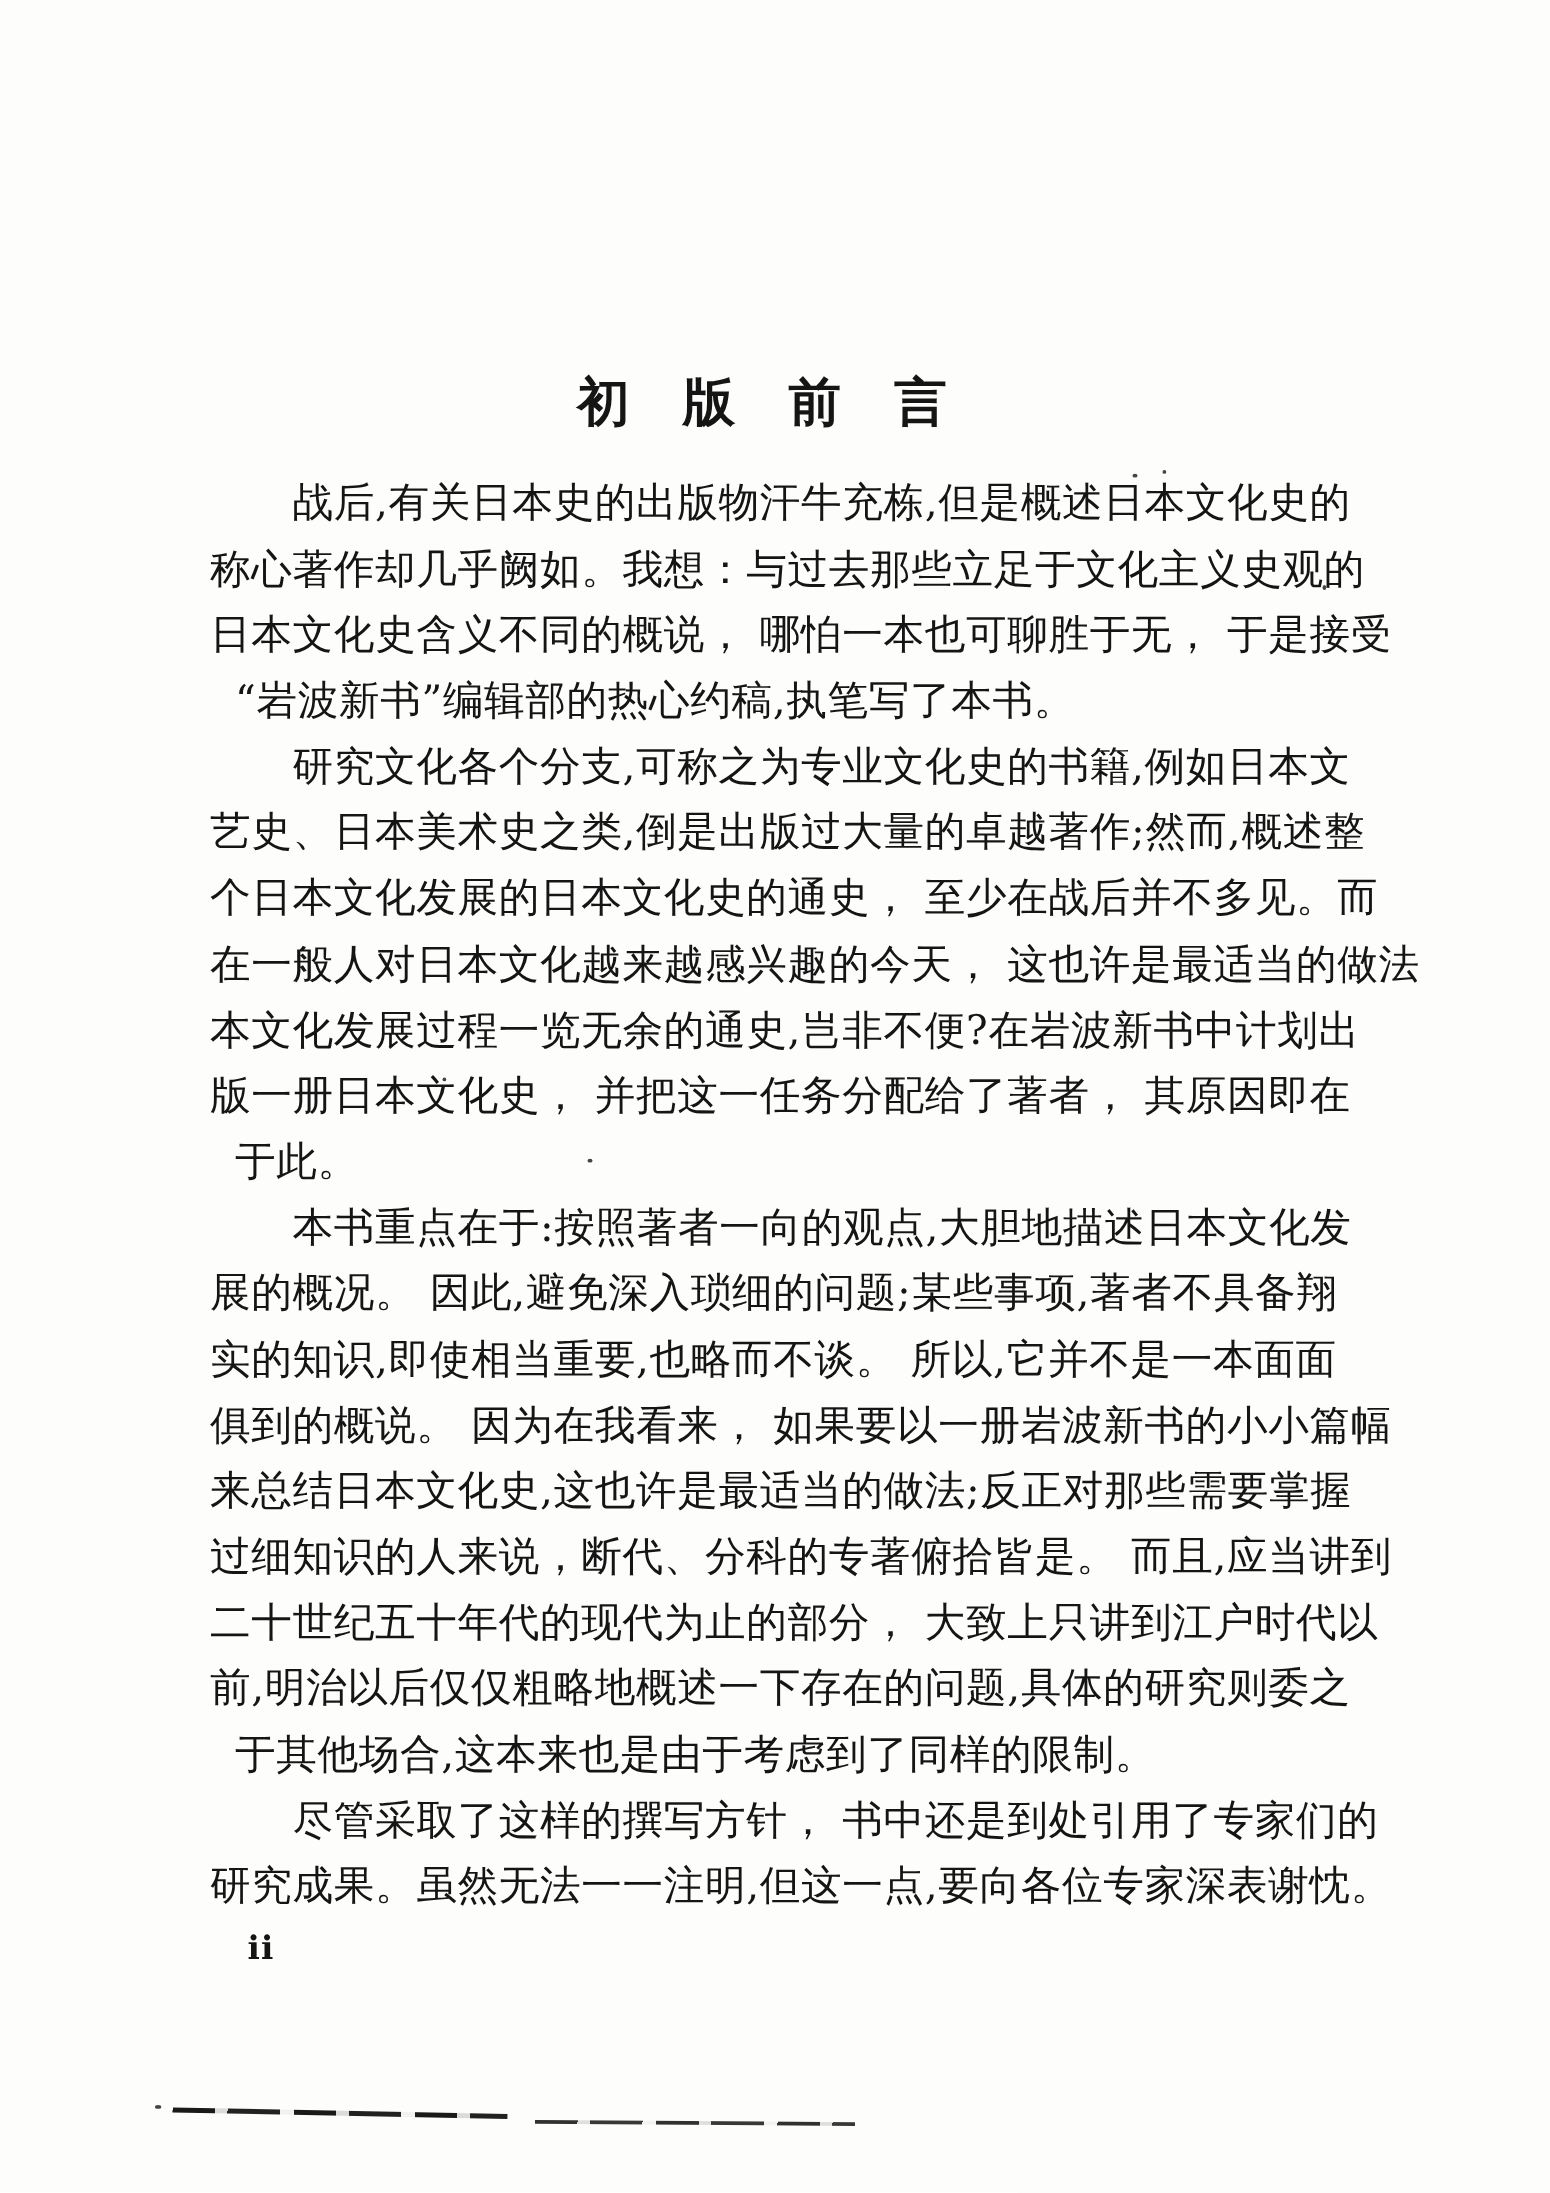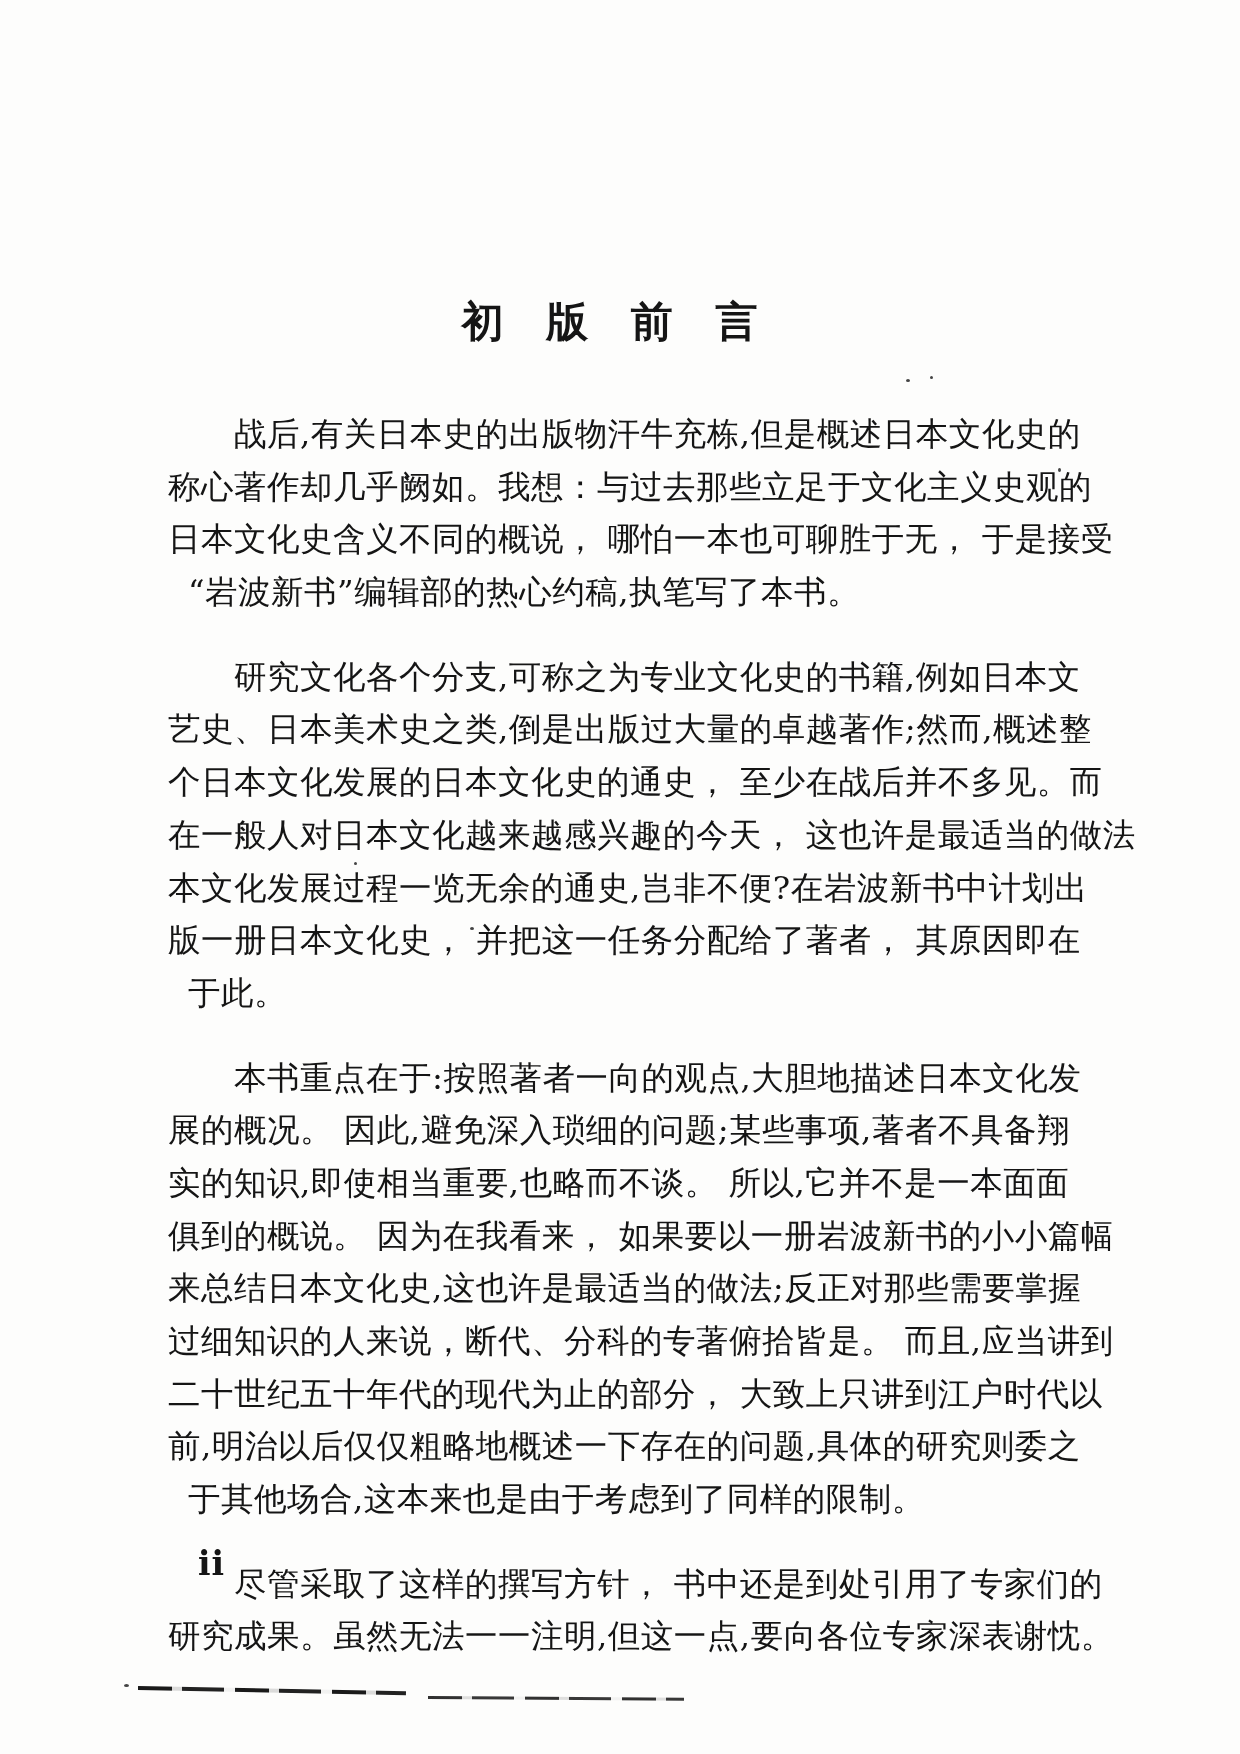--- a/index.html
+++ b/index.html
@@ -42,32 +42,31 @@
     font-size: 32.5px;
     letter-spacing: 0.5px;
     white-space: nowrap;
     text-align: justify;
     text-align-last: justify;
     text-justify: inter-ideograph;
     overflow: visible;
   }
   .body-line.indent {
     text-indent: 66px;
-    margin-top: 32px;
   }
   .body-line.para-end {
     text-align: left;
     text-align-last: left;
     margin-left: 20px;
   }
   .page-number {
     position: absolute;
     top: 1544px;
     left: 198px;
-    font-size: 33px;
+    font-size: 26px;
     font-weight: 700;
     letter-spacing: 1px;
   }
   .scan-streak {
     position: absolute;
     height: 4px;
     background: repeating-linear-gradient(90deg,
       #1a1a1a 0px, #1a1a1a 34px,
       rgba(26,26,26,0.15) 34px, rgba(26,26,26,0.15) 44px,
       #222 44px, #222 86px,

